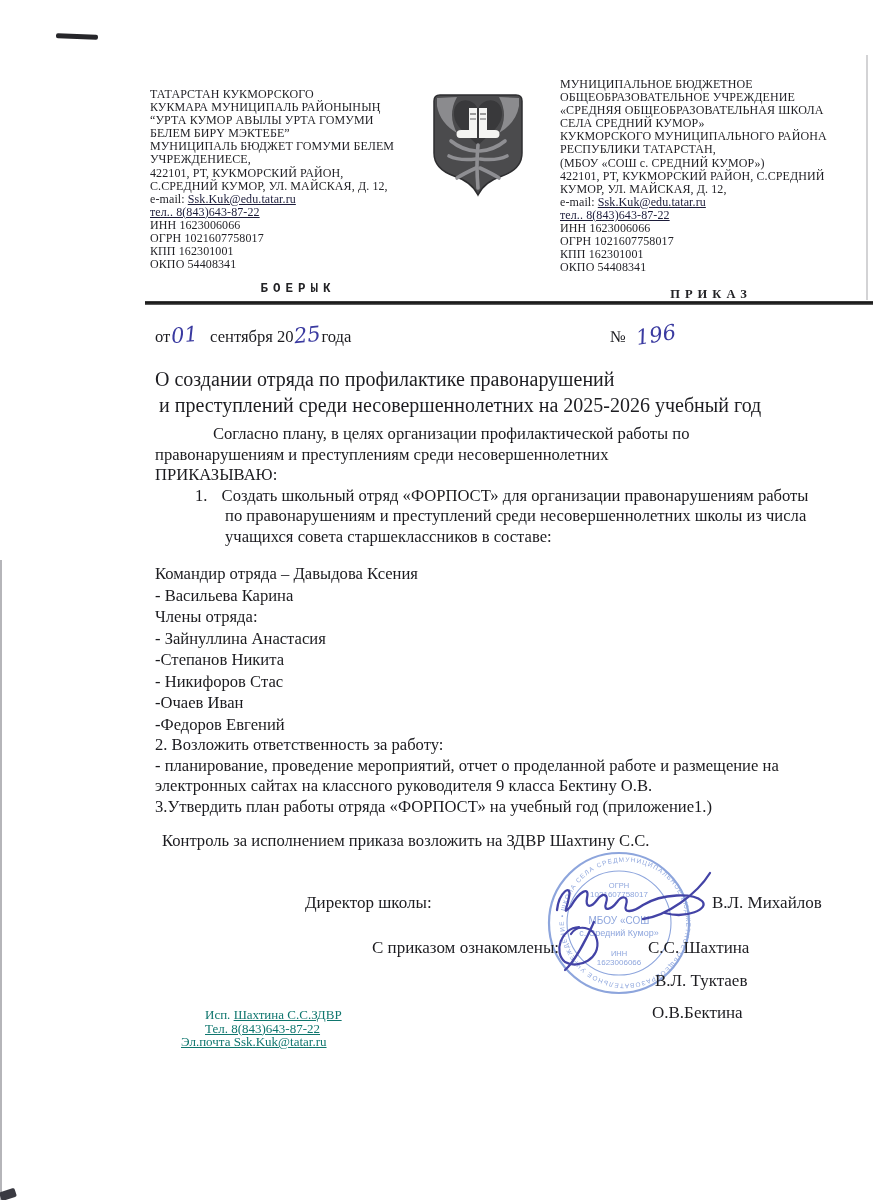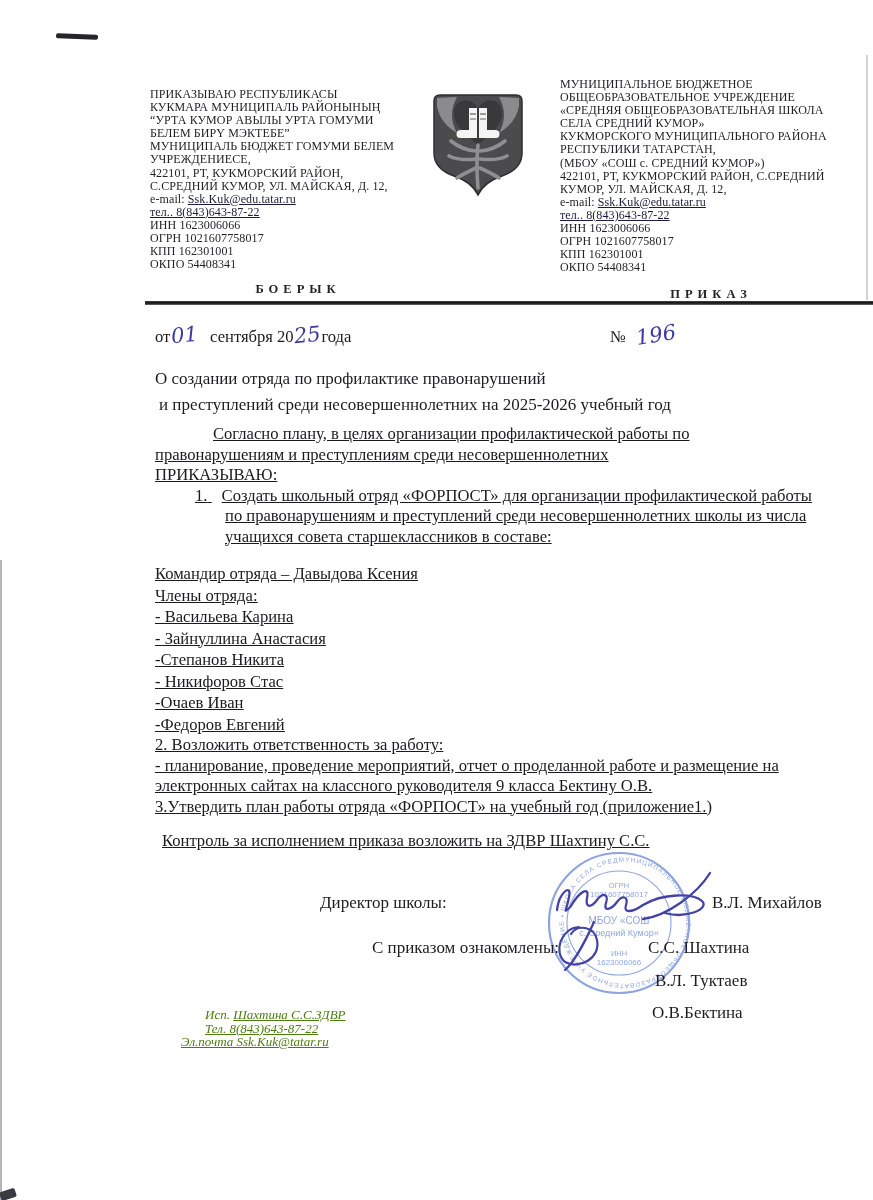--- a/index.html
+++ b/index.html
@@ -23,40 +23,40 @@
   .rule{
     height:4px;
     background:linear-gradient(#4a4a4a,#101010 45%,#303030 70%,#777 100%);
   }
   
   .bodytext{font-size:16.6px;line-height:20.5px;color:#1b1b1f;}
   .hand{
     font-family:"DejaVu Serif", serif;font-style:italic;
     color:#3a3aa0;display:inline-block;
   }
-  .title{font-size:17px;line-height:26px;}
-  .doc-flow div{white-space:nowrap;text-decoration:underline;}
+  .title{font-size:20px;line-height:26px;}
+  .doc-flow div{white-space:nowrap;}
   .squad div{line-height:21.5px;}
   .sig-label,.sig-name{font-size:17px;white-space:nowrap;}
   .footer{
-    font-size:13px;line-height:13.5px;font-style:italic;color:#4d7c0f;
+    font-size:13px;line-height:13.5px;color:#0f766e;
   }
   .footer .u{text-decoration:underline;}
   .edge{background:rgba(90,90,100,.45);}
 </style>
 </head>
 <body>
 
 <div class="abs" style="left:56px;top:34px;width:42px;height:5px;background:#26262a;border-radius:2px;transform:rotate(2deg);"></div>
 <div class="abs edge" style="left:0;top:560px;width:2px;height:640px;"></div>
 <div class="abs" style="left:866px;top:55px;width:2px;height:245px;background:rgba(130,130,135,.35);"></div>
 <div class="abs" style="left:0px;top:1190px;width:16px;height:9px;background:#3a3a42;transform:rotate(-18deg);border-radius:2px;"></div>
 
 <div class="abs org" style="left:150px;top:88px;width:296px;">
-  <div>ПРИКАЗЫВАЮ РЕСПУБЛИКАСЫ</div>
+  <div>ТАТАРСТАН КУКМОРСКОГО</div>
   <div>КУКМАРА МУНИЦИПАЛЬ РАЙОНЫНЫҢ</div>
   <div>“УРТА КУМОР АВЫЛЫ УРТА ГОМУМИ</div>
   <div>БЕЛЕМ БИРҮ МЭКТЕБЕ”</div>
   <div>МУНИЦИПАЛЬ БЮДЖЕТ ГОМУМИ  БЕЛЕМ</div>
   <div>УЧРЕЖДЕНИЕСЕ,</div>
   <div>422101, РТ, КУКМОРСКИЙ РАЙОН,</div>
   <div>С.СРЕДНИЙ КУМОР, УЛ. МАЙСКАЯ, Д. 12,</div>
   <div>
     <span>e-mail: </span><span class="uline">Ssk.Kuk@edu.tatar.ru</span>
   </div>
@@ -104,21 +104,21 @@
   <div>
     <span>e-mail: </span><span class="uline">Ssk.Kuk@edu.tatar.ru</span>
   </div>
   <div class="uline">тел..  8(843)643-87-22</div>
   <div>ИНН 1623006066</div>
   <div>ОГРН 1021607758017</div>
   <div>КПП 162301001</div>
   <div>ОКПО 54408341</div>
 </div>
 
-<div class="abs doc-word" style="left:150px;top:282px;width:296px;">БОЕРЫК</div>
+<div class="abs doc-word" style="left:150px;top:282px;width:296px;font-family:Liberation Mono, monospace;">БОЕРЫК</div>
 <div class="abs doc-word" style="left:560px;top:287px;width:302px;">ПРИКАЗ</div>
 
 <div class="abs rule" style="left:145px;top:301px;width:728px;"></div>
 
 <div class="abs bodytext" style="left:155px;top:327px;white-space:nowrap;">
   <span>от</span><span class="hand" style="font-size:21px;transform:rotate(-5deg);margin:-4px 12px 0 1px;">01</span><span>сентября 20</span><span class="hand" style="font-size:21px;transform:rotate(-6deg);margin-top:-4px;">25</span><span style="margin-left:1px;">года</span>
 </div>
 <div class="abs bodytext" style="left:610px;top:327px;white-space:nowrap;">
   <span>№</span><span class="hand" style="font-size:21px;transform:rotate(-9deg);margin-left:10px;margin-top:-5px;">196</span>
 </div>
@@ -128,29 +128,29 @@
   <div style="padding-left:4px;">и преступлений среди несовершеннолетних на 2025-2026 учебный год</div>
 </div>
 
 <div class="abs bodytext doc-flow" style="left:155px;top:424px;width:706px;">
   <div style="padding-left:58px;">Согласно плану, в целях организации профилактической работы по</div>
   <div>правонарушениям и преступлениям среди несовершеннолетних</div>
   <div>ПРИКАЗЫВАЮ:</div>
 
   <div style="padding-left:40px;">
     <span>1.</span>
-    <span style="margin-left:10px;">Создать школьный отряд «ФОРПОСТ» для организации профилактической работы</span>
+    <span style="margin-left:10px;">Создать школьный отряд «ФОРПОСТ» для организации правонарушениям работы</span>
   </div>
   <div style="padding-left:70px;">по правонарушениям и преступлений среди несовершеннолетних школы из числа</div>
   <div style="padding-left:70px;">учащихся совета старшеклассников в составе:</div>
 
   <div class="squad" style="margin-top:16px;">
     <div>Командир отряда – Давыдова Ксения</div>
+    <div>- Васильева Карина</div>
     <div>Члены отряда:</div>
-    <div>- Васильева Карина</div>
     <div>- Зайнуллина Анастасия</div>
     <div>-Степанов Никита</div>
     <div>- Никифоров Стас</div>
     <div>-Очаев Иван</div>
     <div>-Федоров Евгений</div>
   </div>
 
   <div>2. Возложить ответственность за работу:</div>
   <div>- планирование, проведение мероприятий,  отчет о проделанной работе и  размещение на</div>
   <div>электронных сайтах на   классного руководителя 9 класса Бектину О.В.</div>
@@ -188,21 +188,21 @@
 </div>
 <div class="abs" style="left:549px;top:918px;width:85px;height:55px;">
   <svg width="85" height="55" viewBox="0 0 85 55">
     <g stroke="#4343a6" fill="none" stroke-width="2.2" stroke-linecap="round">
       <path d="M30,9 C12,10 4,34 16,44 C30,52 52,40 48,22 C45,8 28,6 22,16"></path>
       <path d="M45,4 C37,22 25,44 16,52"></path>
     </g>
   </svg>
 </div>
 
-<div class="abs sig-label" style="left:320px;top:893px;">Директор школы:</div>
+<div class="abs sig-label" style="left:305px;top:893px;">Директор школы:</div>
 <div class="abs sig-name" style="left:712px;top:893px;">В.Л. Михайлов</div>
 <div class="abs sig-label" style="left:372px;top:938px;">С приказом ознакомлены:</div>
 <div class="abs sig-name" style="left:648px;top:938px;">С.С. Шахтина</div>
 <div class="abs sig-name" style="left:655px;top:971px;">В.Л. Туктаев</div>
 <div class="abs sig-name" style="left:652px;top:1003px;">О.В.Бектина</div>
 
 <div class="abs footer" style="left:205px;top:1008px;">
   <div>
     <span>Исп. </span><span class="u">Шахтина С.С.ЗДВР</span>
   </div>

